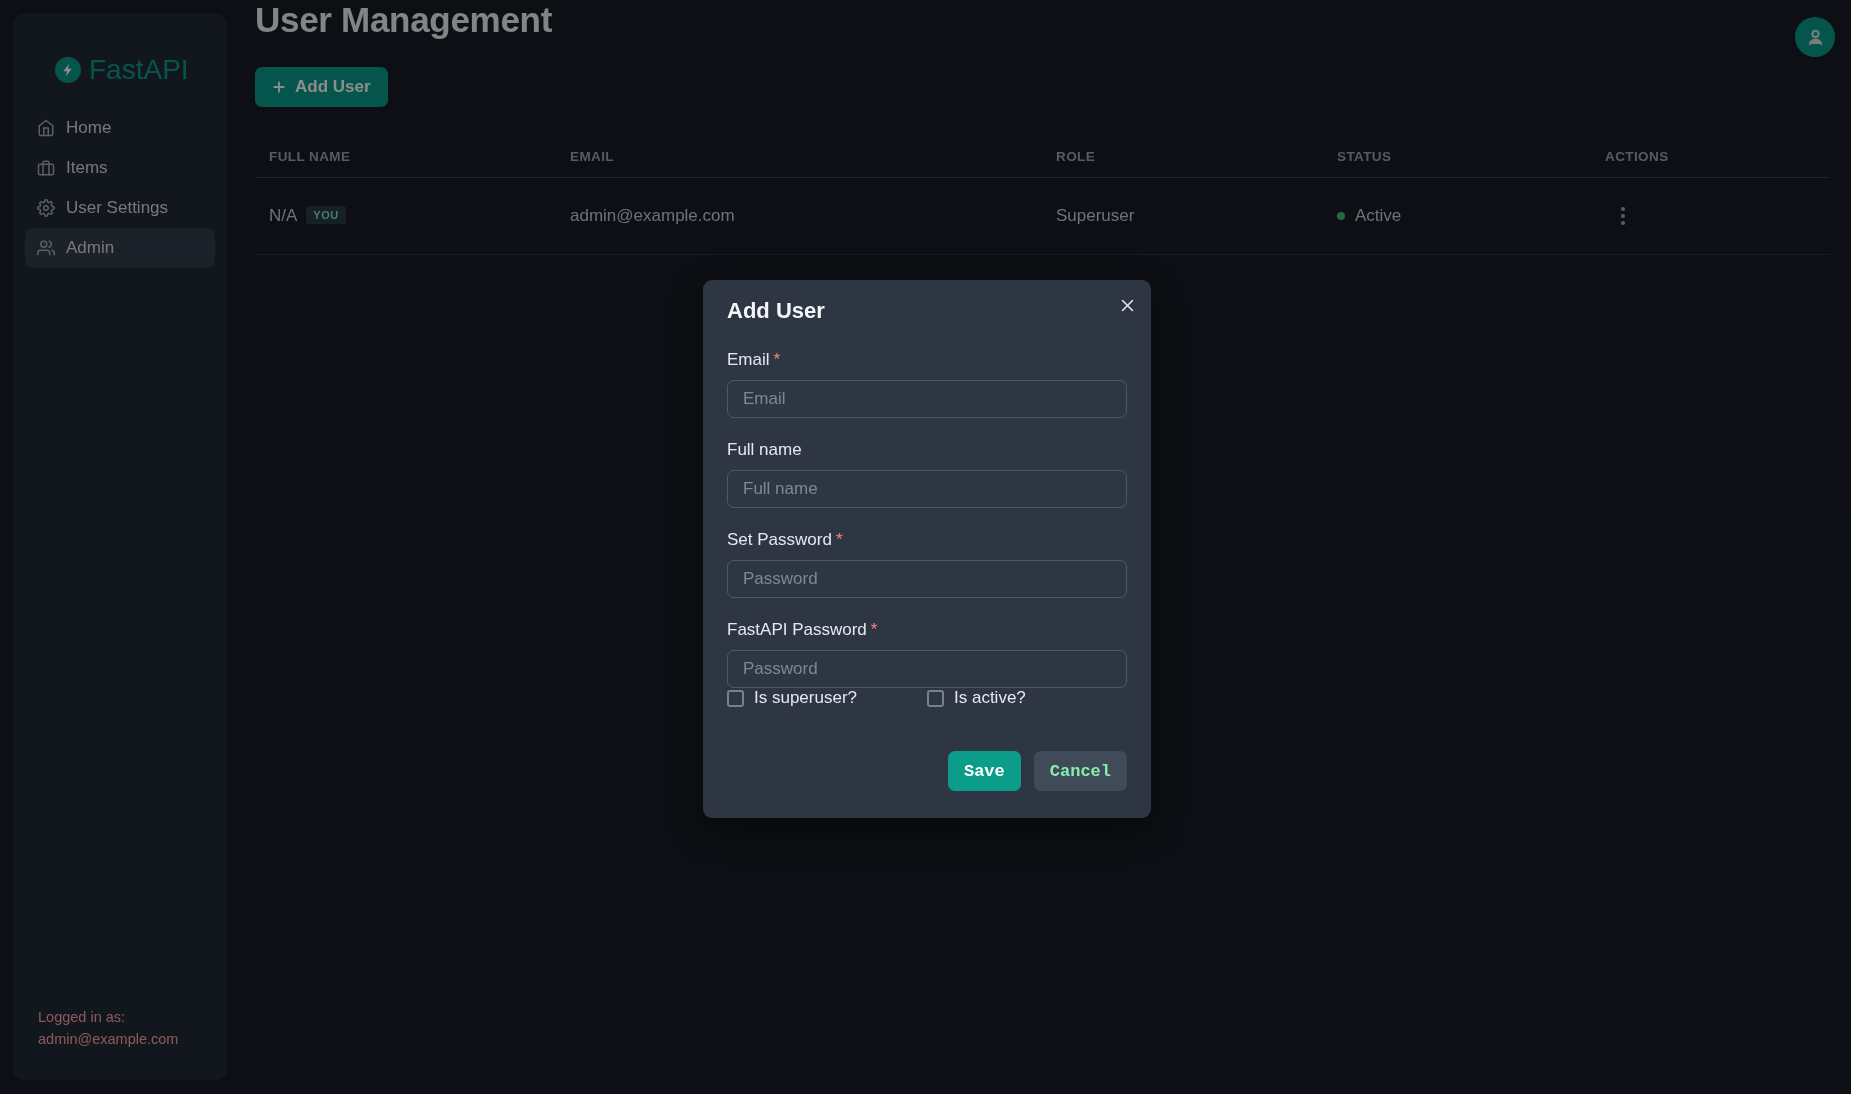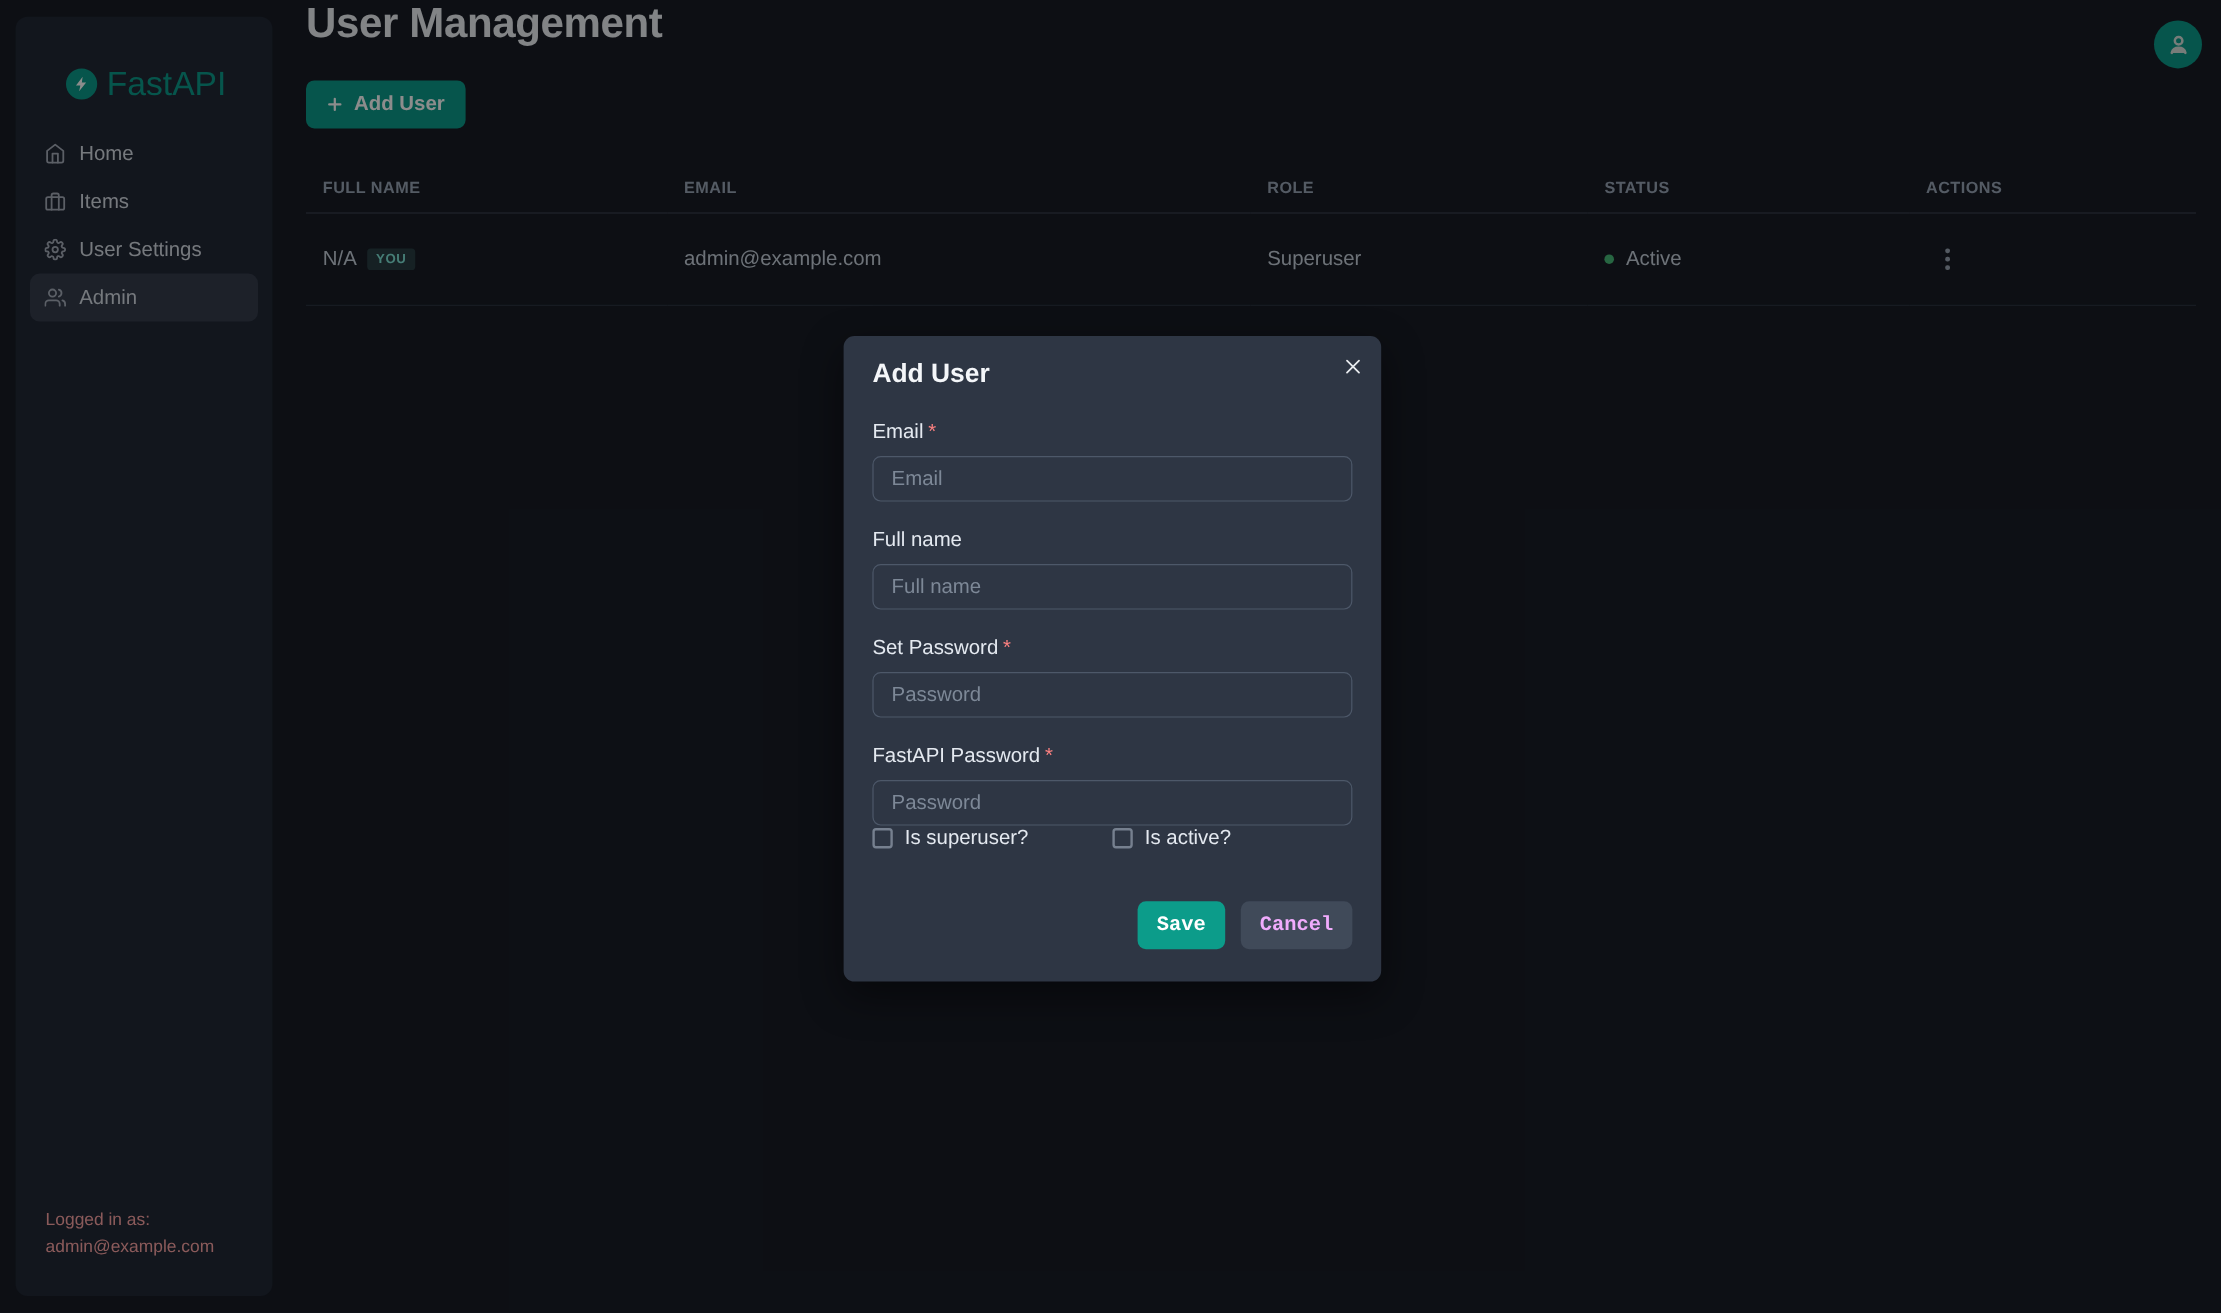--- a/index.html
+++ b/index.html
@@ -93,21 +93,21 @@
   .checks { display:flex; }
   .check-item { display:flex; align-items:center; gap:10px; font-size:17px; color:#e4e9f0; cursor:pointer; }
   .check-item.first { width:200px; }
   .checkbox { width:17px; height:17px; border:2px solid #76808f; border-radius:3px; flex:0 0 auto; }
   .modal-footer { margin-top:43px; display:flex; justify-content:flex-end; gap:13px; }
   .btn {
     height:40px; padding:0 16px; border:none; border-radius:7px; font-size:17px; font-weight:700;
     color:#ffffff; cursor:pointer; font-family:Liberation Mono, monospace;
   }
   .btn-save { background:#0c9c8a; }
-  .btn-cancel { background:#404a59; color:#f0abfc; }
+  .btn-cancel { background:#404a59; color:#86efac; }
 </style>
 </head>
 <body>
 
 <div class="canvas">
 
   <aside class="sidebar">
     <div class="logo-row">
       <span class="logo-badge">
         <svg viewBox="0 0 24 24">

